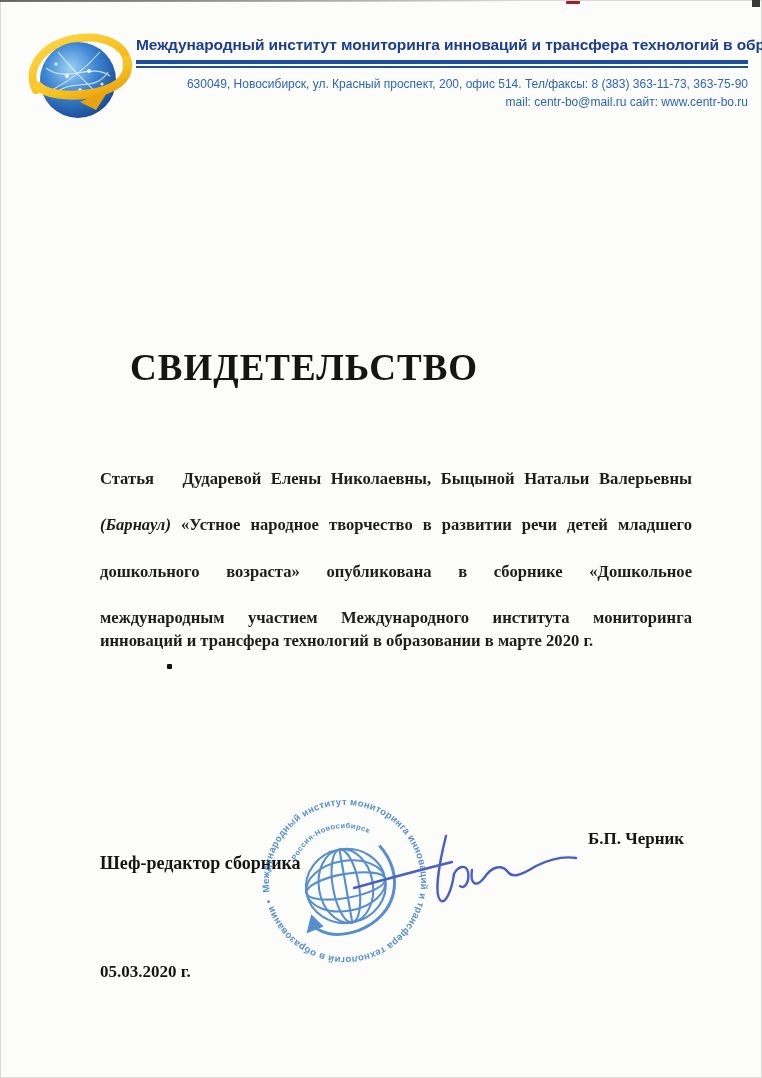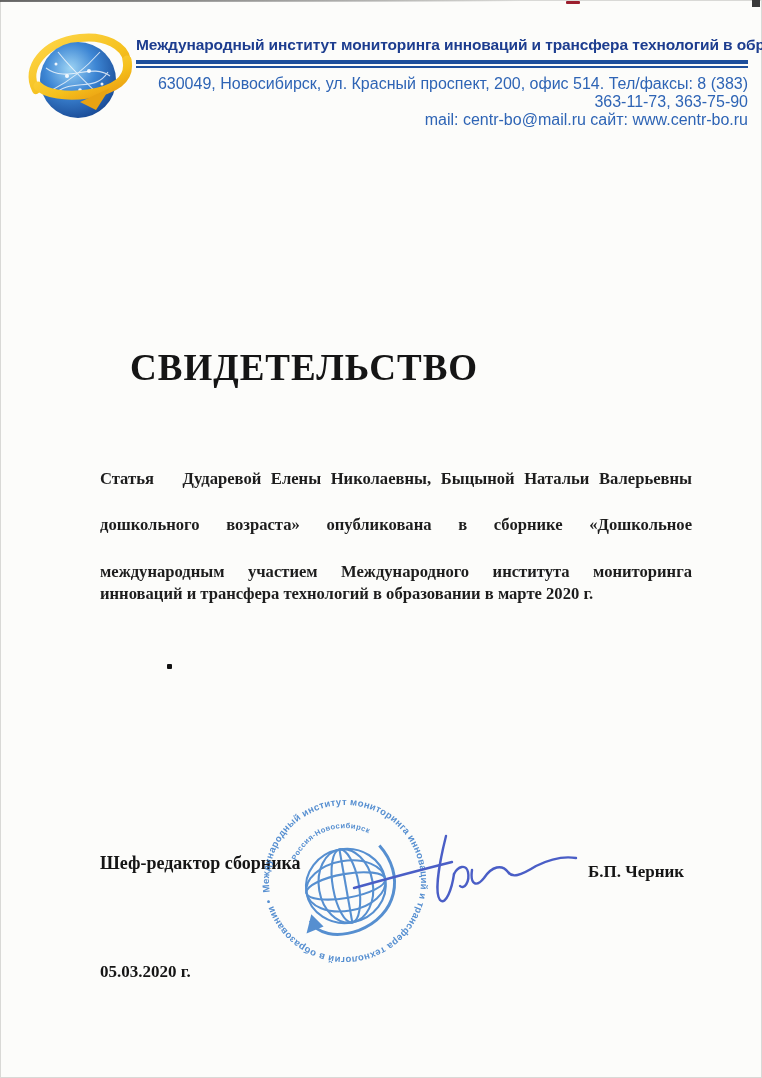--- a/index.html
+++ b/index.html
@@ -26,21 +26,21 @@
   .institute-name{
     font-family:"Liberation Sans", sans-serif;
     font-weight:bold;font-size:15.5px;letter-spacing:-0.1px;
     text-align:center;white-space:nowrap;
   }
   .double-rule{margin-top:6px;}
   .double-rule .r1{height:3.5px;}
   .double-rule .r2{height:1.5px;margin-top:2.5px;}
   .address{
     font-family:"Liberation Sans", sans-serif;
-    font-size:16px;line-height:18px;text-align:right;margin-top:7px;
+    font-size:12px;line-height:18px;text-align:right;margin-top:7px;
   }
 
   
   .cert-title{
     position:absolute;left:130px;top:346px;width:576px;
     text-align:left;font-weight:bold;font-size:37px;letter-spacing:1px;
     color:#151515;
   }
 
   
@@ -50,21 +50,21 @@
   }
   .body-line.just{text-align:justify;text-align-last:justify;margin-top:24px;}
   .body-line i{font-style:italic;}
 
   
   .sig-role{
     position:absolute;left:100px;top:848px;
     font-size:18px;font-weight:bold;line-height:30px;color:#151515;
   }
   .sig-name{
-    position:absolute;left:588px;top:862px;
+    position:absolute;left:588px;top:829px;
     font-size:17px;font-weight:bold;color:#151515;white-space:nowrap;
   }
   .sig-date{
     position:absolute;left:100px;top:962px;
     font-size:17px;font-weight:bold;color:#151515;
   }
   .stamp{position:absolute;left:254px;top:790px;width:182px;height:182px;opacity:.88;}
   .autograph{position:absolute;left:350px;top:826px;width:230px;height:100px;}
 </style>
 </head>
@@ -123,20 +123,21 @@
     <div class="address" style="color: rgb(46, 100, 181);">
       <div>630049, Новосибирск, ул. Красный проспект, 200, офис 514. Тел/факсы: 8 (383) 363-11-73, 363-75-90</div>
       <div>mail: centr-bo@mail.ru сайт: www.centr-bo.ru</div>
     </div>
   </div>
 
   <div class="cert-title">СВИДЕТЕЛЬСТВО</div>
 
   <div class="cert-body">
       <div class="body-line just">Статья &nbsp;&nbsp;Дударевой Елены Николаевны, Быцыной Натальи Валерьевны</div>
+      <div class="body-line just"><i>(Барнаул)</i> «Устное народное творчество в развитии речи детей младшего</div>
       <div class="body-line just">дошкольного возраста» опубликована в сборнике «Дошкольное</div>
       <div class="body-line just">международным участием Международного института мониторинга</div>
       <div class="body-line">инноваций и трансфера технологий в образовании в марте 2020 г.</div>
     </div>
 
   <div class="sig-role">
     <div>Шеф-редактор сборника</div>
   </div>
 
   <div class="stamp">

